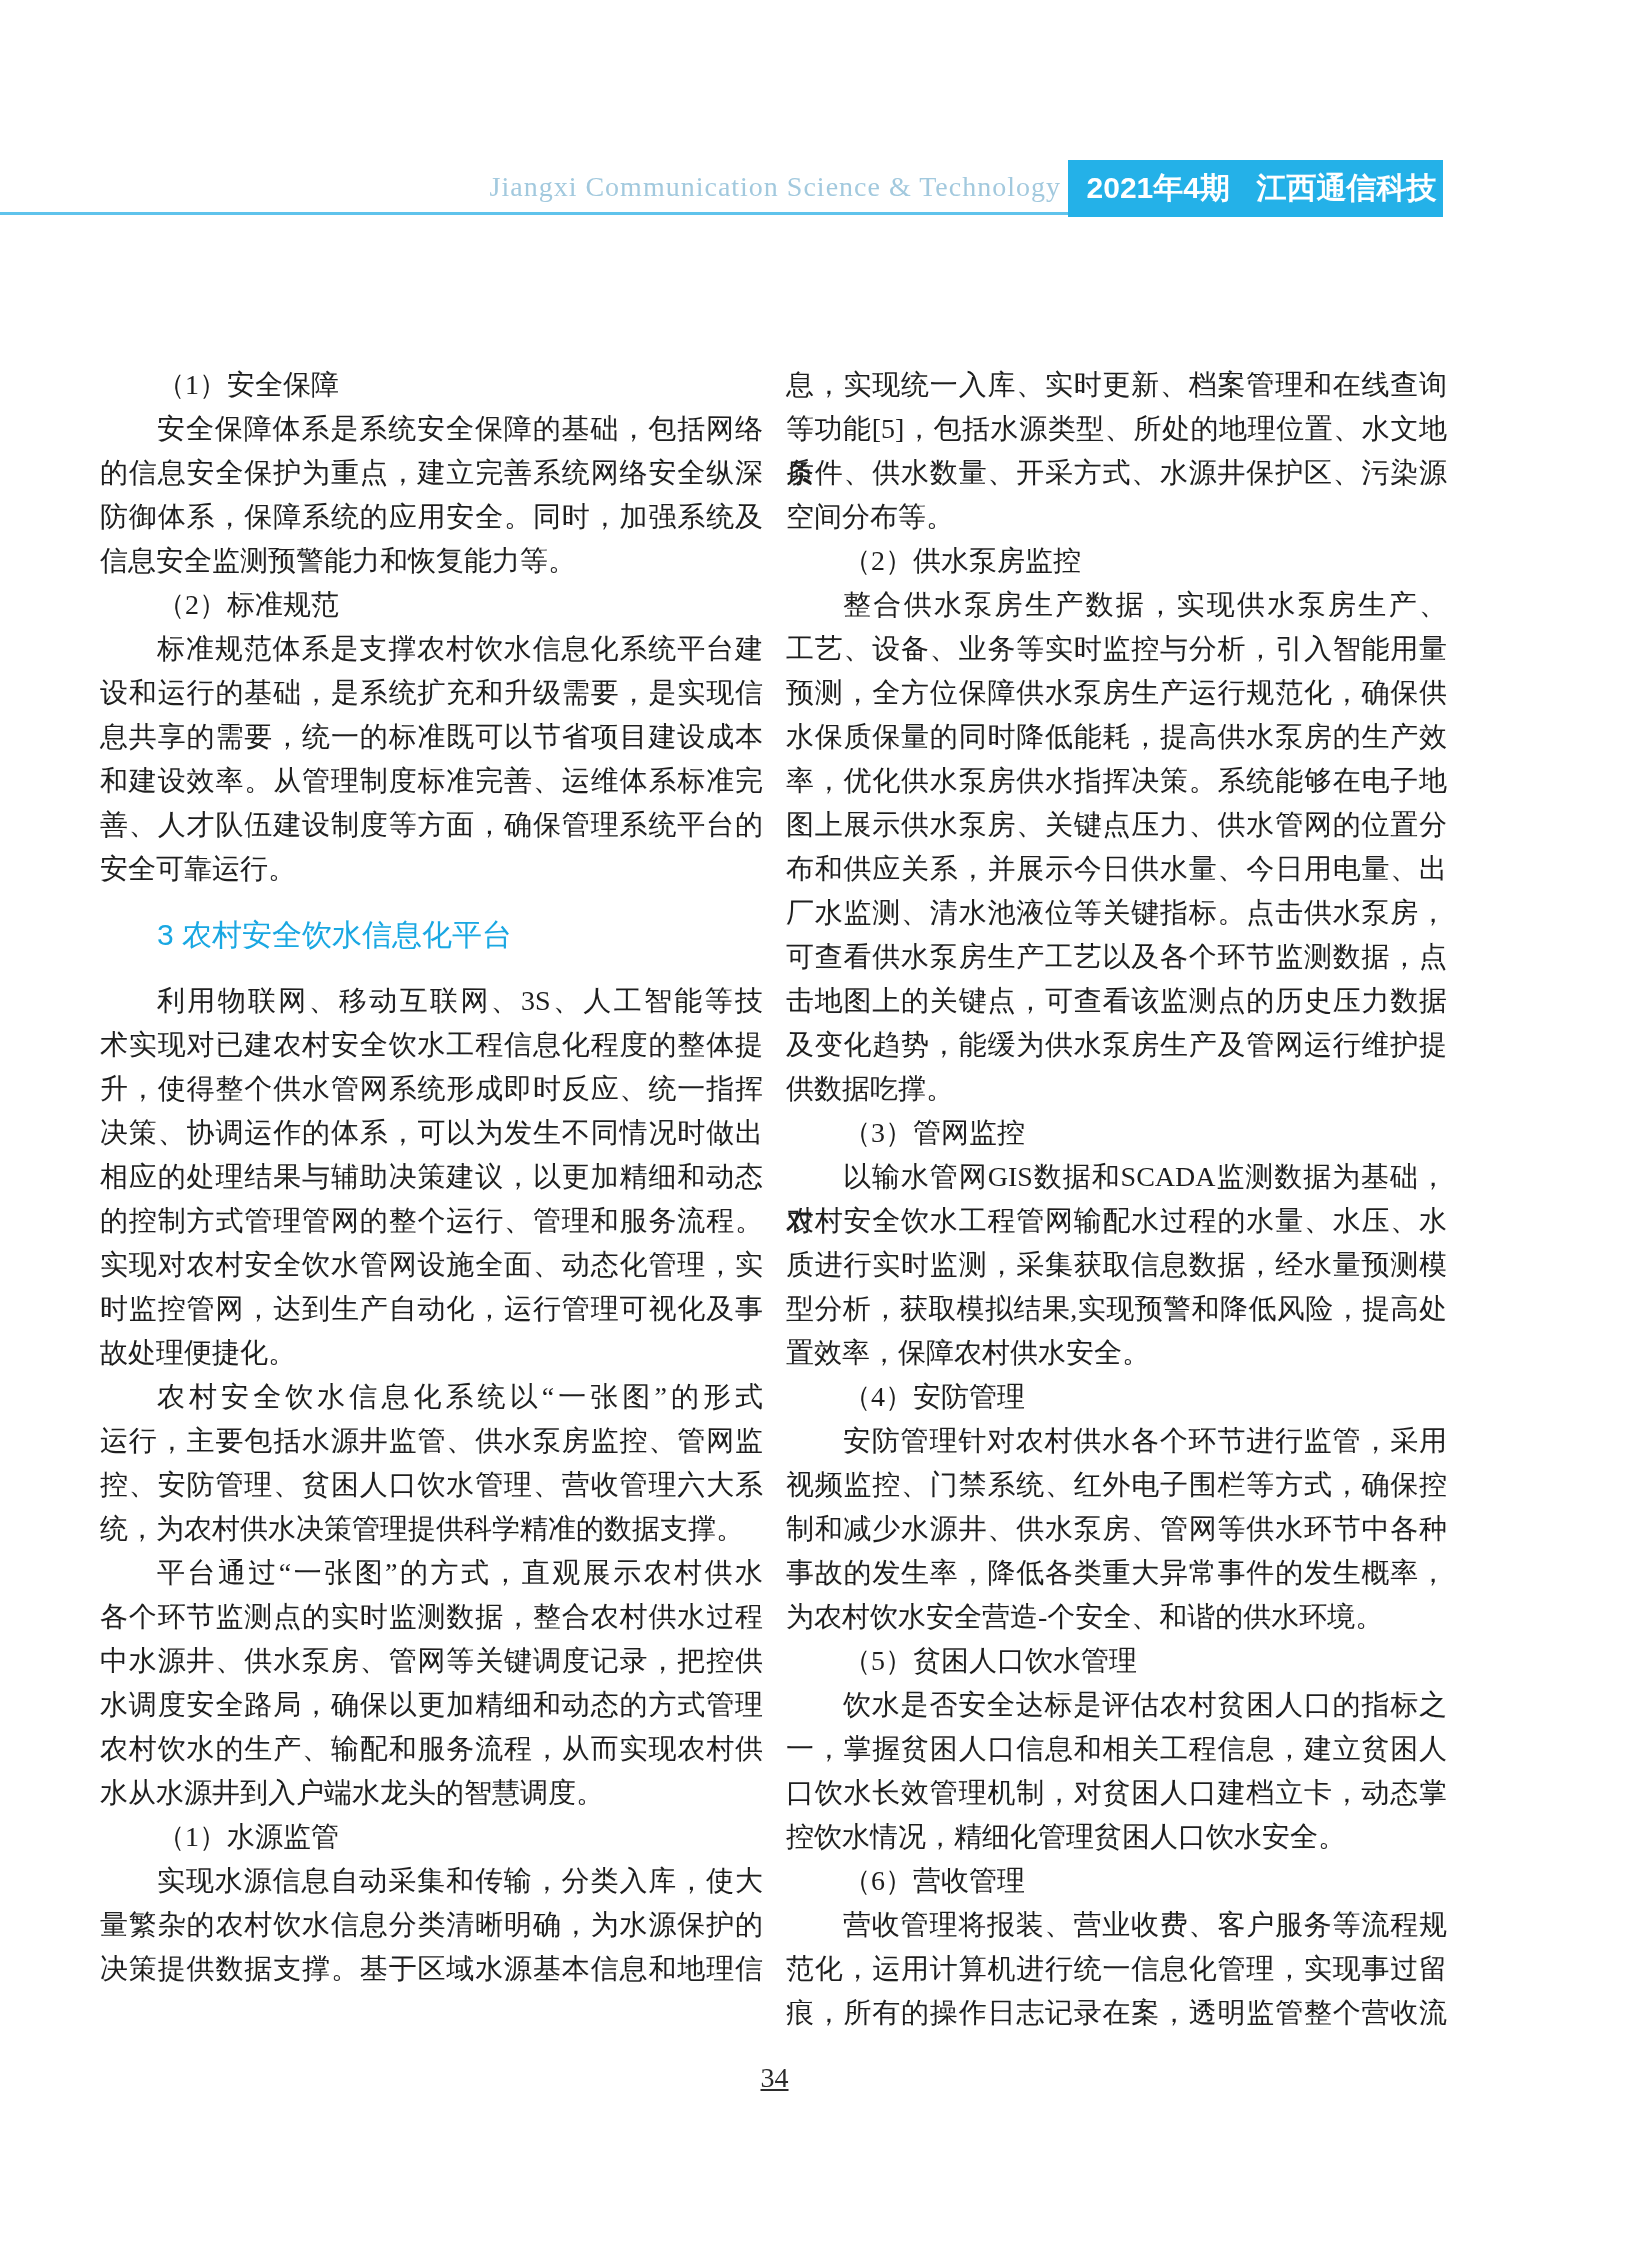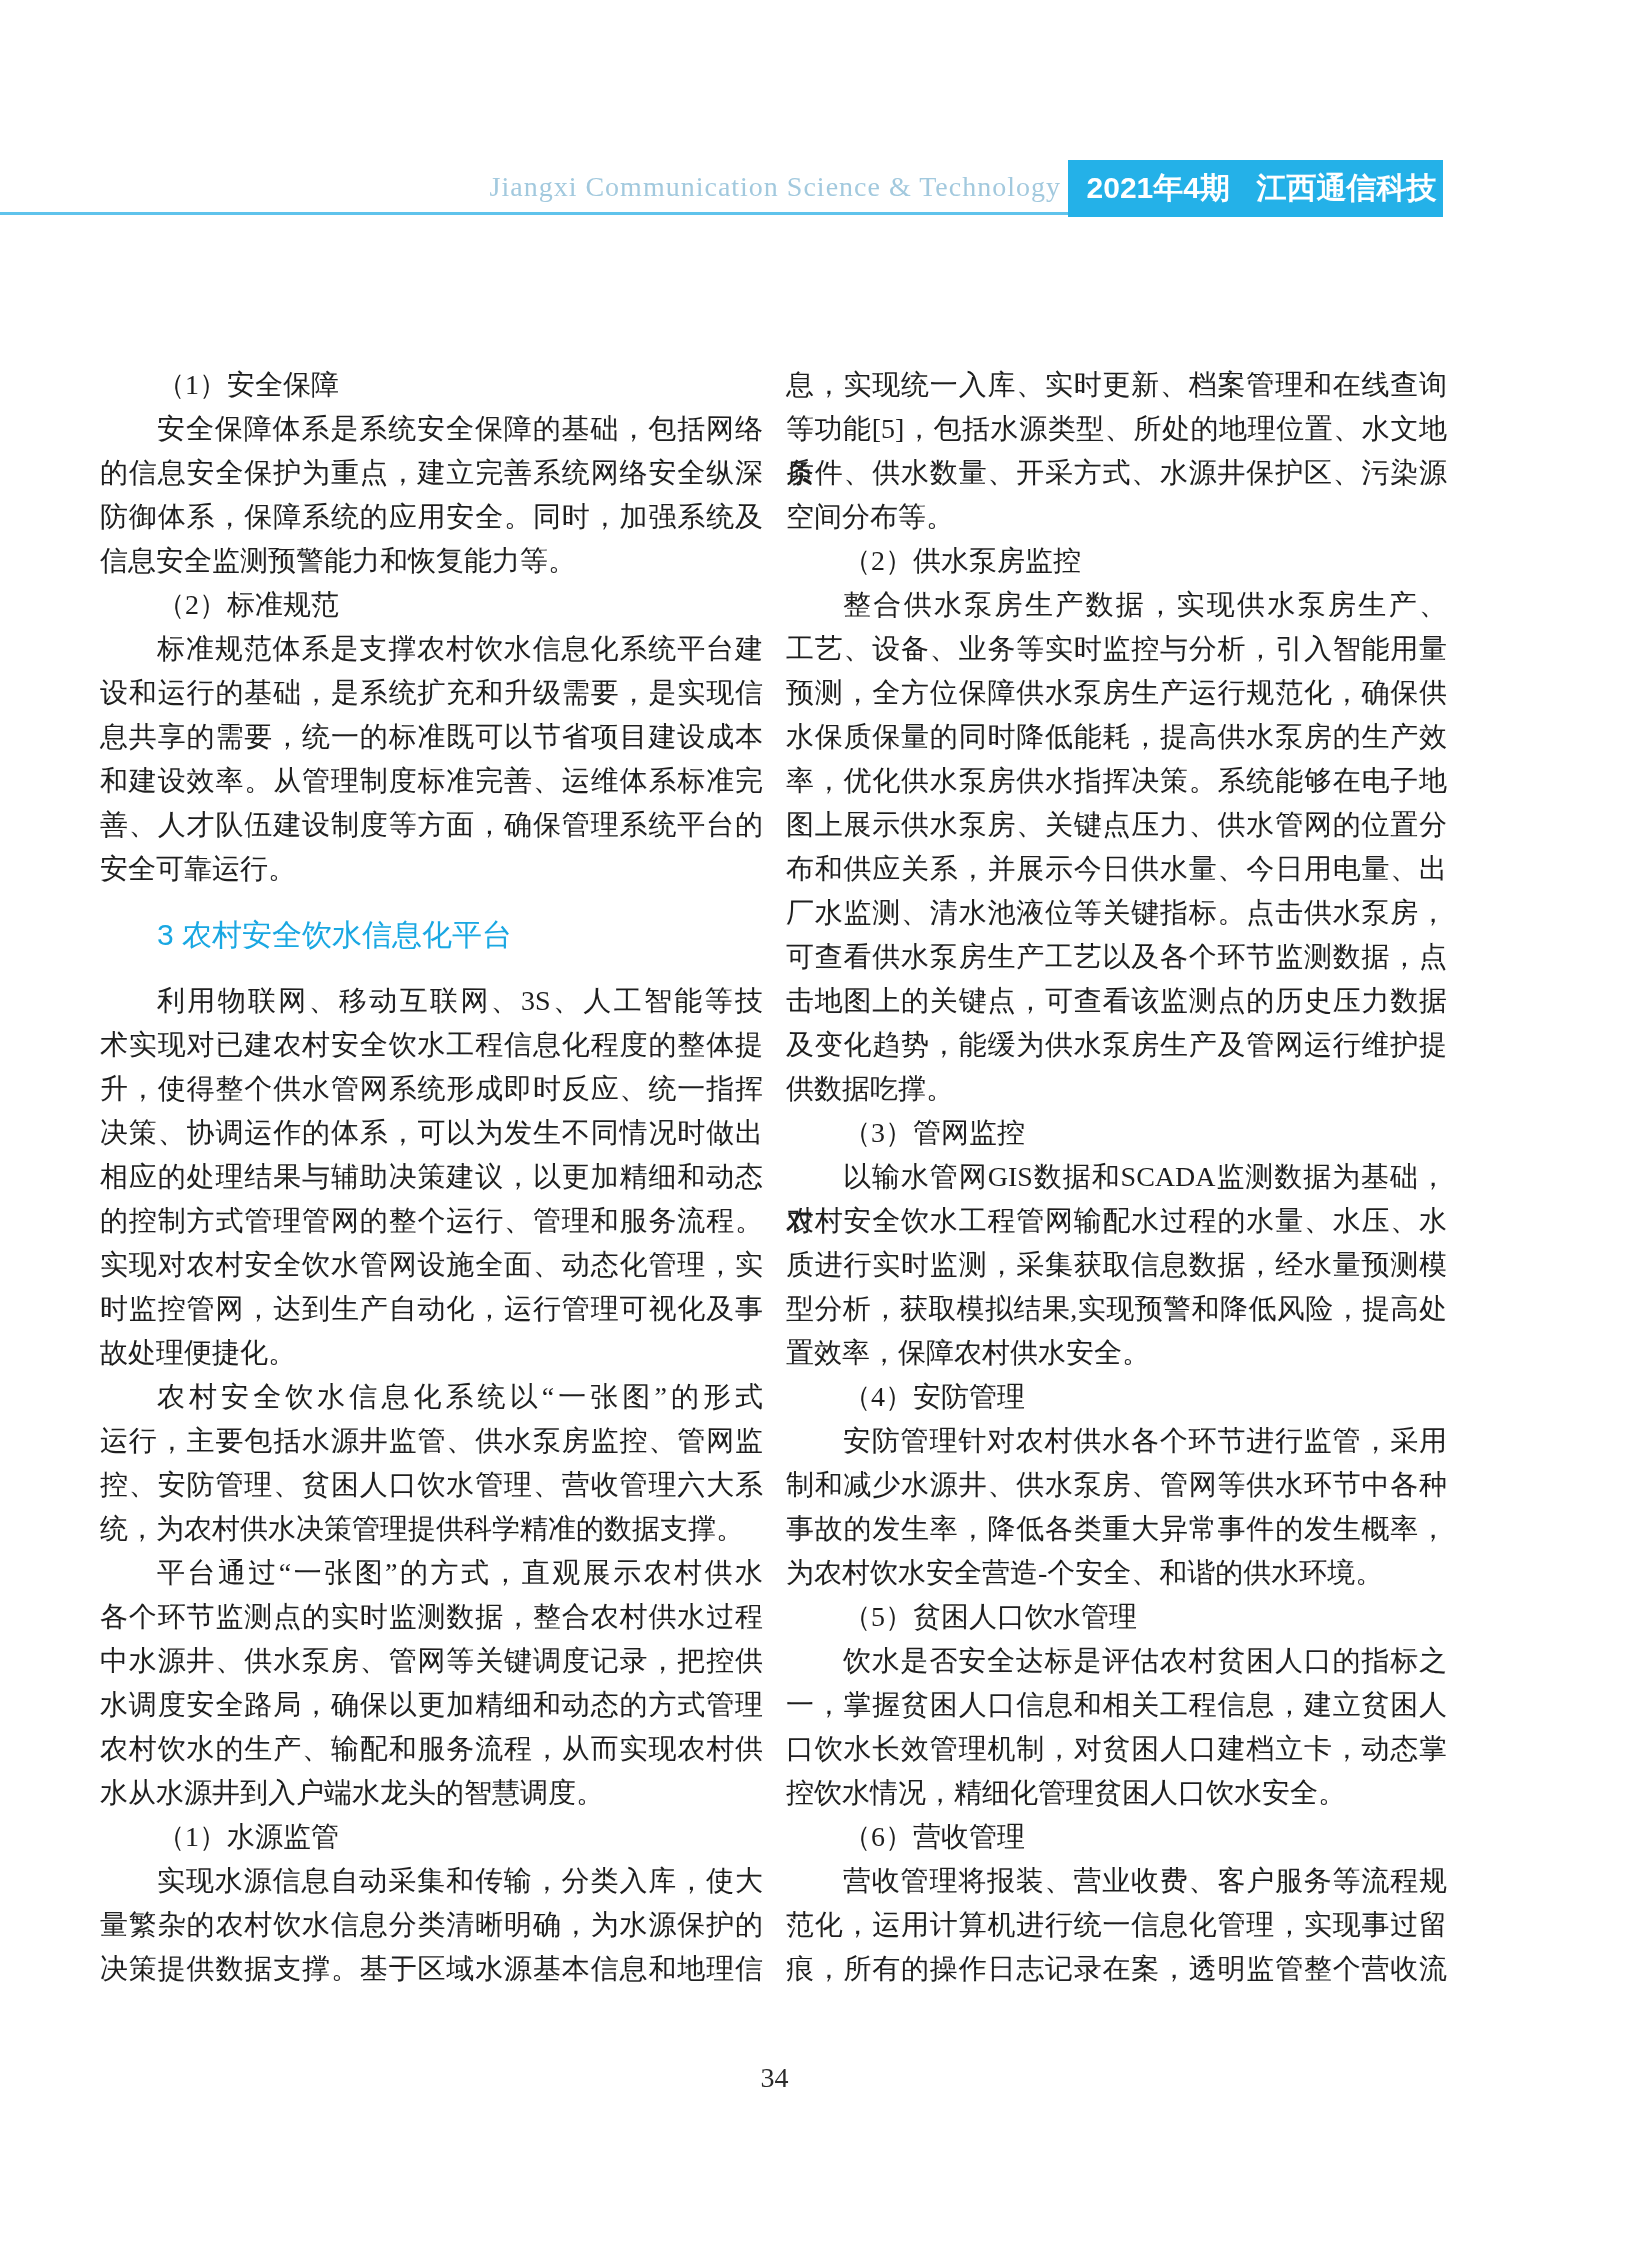--- a/index.html
+++ b/index.html
@@ -51,21 +51,21 @@
     color:#19a7e2; font-weight:normal; font-size:30px;
     font-family:"Liberation Sans", sans-serif;
     text-indent:57px;
     margin:21.6px 0 22.5px 0;
     text-align:left; text-align-last:left;
   }
   
   .pagenum {
     position:absolute; top:2062px; left:743px; width:63px;
     text-align:center;
-    font-size:28px; color:#2b2b2b;
+    font-size:28px; color:#2b2b2b;text-decoration:underline;
   }
 </style>
 </head>
 <body>
 
 <div>
 
   <div class="hdr-en">Jiangxi Communication Science &amp; Technology</div>
 
   <div class="hdr-rule"></div>
@@ -133,20 +133,21 @@
       <div class="ln fill">及变化趋势，能缓为供水泵房生产及管网运行维护提</div>
       <div class="ln wrapok">供数据吃撑。</div>
       <div class="ln ind">（3）管网监控</div>
       <div class="ln ind fill">以输水管网GIS数据和SCADA监测数据为基础，对</div>
       <div class="ln fill">农村安全饮水工程管网输配水过程的水量、水压、水</div>
       <div class="ln fill">质进行实时监测，采集获取信息数据，经水量预测模</div>
       <div class="ln fill">型分析，获取模拟结果,实现预警和降低风险，提高处</div>
       <div class="ln wrapok">置效率，保障农村供水安全。</div>
       <div class="ln ind">（4）安防管理</div>
       <div class="ln ind fill">安防管理针对农村供水各个环节进行监管，采用</div>
+      <div class="ln fill">视频监控、门禁系统、红外电子围栏等方式，确保控</div>
       <div class="ln fill">制和减少水源井、供水泵房、管网等供水环节中各种</div>
       <div class="ln fill">事故的发生率，降低各类重大异常事件的发生概率，</div>
       <div class="ln wrapok">为农村饮水安全营造-个安全、和谐的供水环境。</div>
       <div class="ln ind">（5）贫困人口饮水管理</div>
       <div class="ln ind fill">饮水是否安全达标是评估农村贫困人口的指标之</div>
       <div class="ln fill">一，掌握贫困人口信息和相关工程信息，建立贫困人</div>
       <div class="ln fill">口饮水长效管理机制，对贫困人口建档立卡，动态掌</div>
       <div class="ln wrapok">控饮水情况，精细化管理贫困人口饮水安全。</div>
       <div class="ln ind">（6）营收管理</div>
       <div class="ln ind fill">营收管理将报装、营业收费、客户服务等流程规</div>

